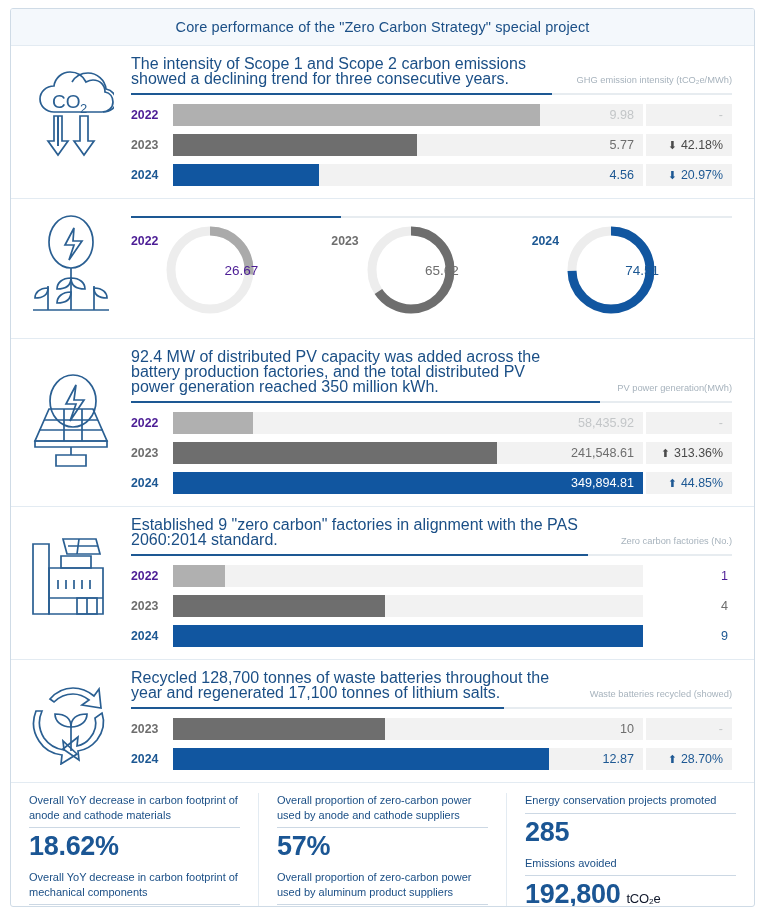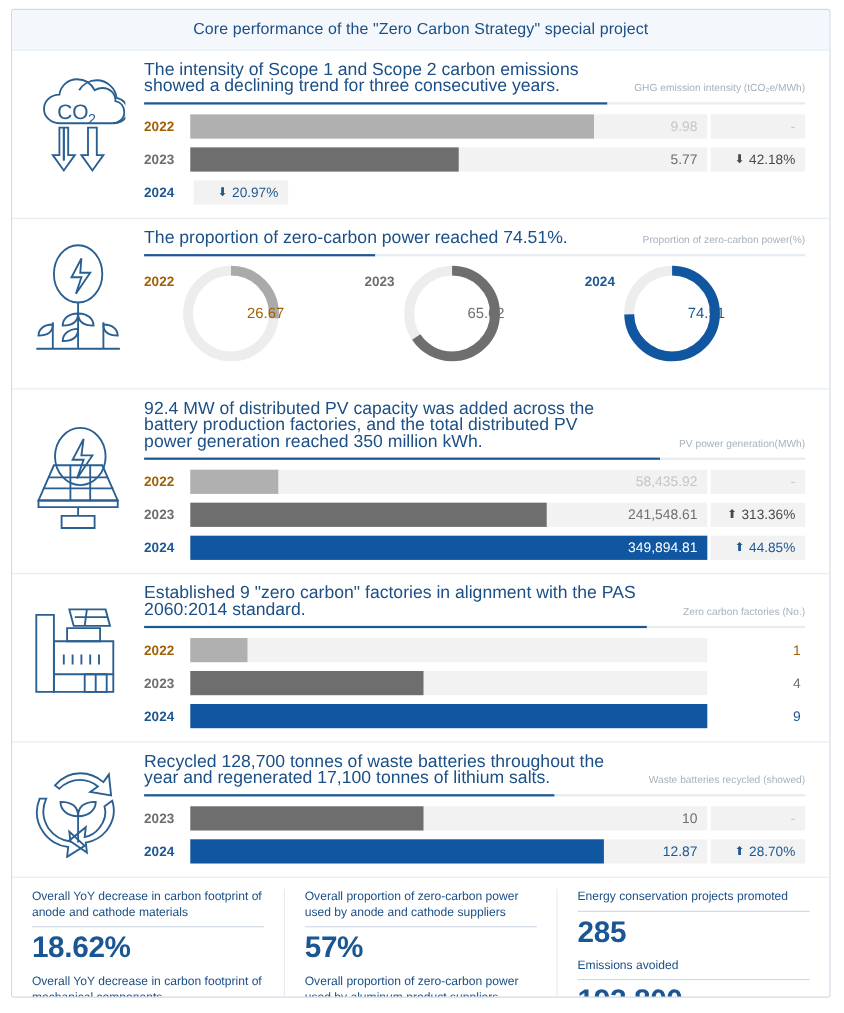--- a/index.html
+++ b/index.html
@@ -72,21 +72,21 @@
     font-size:12.6px;white-space:nowrap;
   }
   .delta{
     width:86px;flex:0 0 86px;height:22px;background:#f2f2f2;margin-left:3px;
     display:flex;align-items:center;justify-content:flex-end;
     padding-right:9px;box-sizing:border-box;
     font-size:12.4px;gap:4px;white-space:nowrap;
   }
   .arw{font-size:11px;line-height:1;}
   
-  .c22{color:#a16207;}
+  .c22{color:#4c1d95;}
   .c23{color:#6e6e6e;}
   .c24{color:#1d5893;}
   .f22{background:#b0b0b0;}
   .f23{background:#6e6e6e;}
   .f24{background:#1156a0;}
   .val.c22{color:#c3c6c8;}
   .delta.c22{color:#c3c6c8;}
   .delta.c23{color:#4a4a4a;}
   .delta.c24{color:#1d5893;}
   
@@ -120,21 +120,21 @@
   .sblock{margin-bottom:8px;}
   .sblock:last-child{margin-bottom:0;}
   .slabel{
     color:#1b4f86;font-size:11px;line-height:14.5px;
   }
   .sline{height:1px;background:#ccd8e4;margin:5px 0 3px 0;}
   .sbig{
     color:#1b5694;font-size:27px;font-weight:bold;letter-spacing:-.3px;
     display:flex;align-items:baseline;gap:6px;
   }
-  .sunit{font-size:16px;font-weight:normal;color:#ec4899;}
+  .sunit{font-size:13px;font-weight:normal;color:#0f172a;}
 </style>
 </head>
 <body>
 
 <div class="card">
 
   <div class="hdr">
     <div class="hdr-title">Core performance of the "Zero Carbon Strategy" special project</div>
   </div>
 
@@ -179,20 +179,24 @@
             <div class="val c23">5.77</div>
           </div>
           <div class="delta c23">
             <span class="arw">⬇</span>
             <span>42.18%</span>
           </div>
         </div>
 
         <div class="brow">
           <div class="yr c24">2024</div>
+          <div class="track">
+            <div class="fill f24" style="width:31%"></div>
+            <div class="val c24">4.56</div>
+          </div>
           <div class="delta c24">
             <span class="arw">⬇</span>
             <span>20.97%</span>
           </div>
         </div>
 
       </div>
     </div>
   </div>
 
@@ -208,24 +212,20 @@
           <path d="M43 66c9 0 14 5 14 11-9 0-14-4-14-11z"></path>
           <path d="M20 74v24"></path>
           <path d="M20 76c-9 0-13 5-13 10 8 0 13-3 13-10z"></path>
           <path d="M66 74v24"></path>
           <path d="M66 76c9 0 13 5 13 10-8 0-13-3-13-10z"></path>
           <path d="M5 98h76"></path>
         </svg>
       </span>
     </div>
     <div class="body-col">
-      <div class="cap-row">
-        <div class="caption">The proportion of zero-carbon power reached 74.51%.</div>
-        <div class="unit">Proportion of zero-carbon power(%)</div>
-      </div>
       <div class="rule r35"></div>
 
       <div class="donuts">
 
         <div class="dnt">
           <div class="dnt-year c22">2022</div>
           <div class="ring">
             <svg width="96" height="96" viewBox="0 0 96 96">
               <circle cx="48" cy="48" r="39" fill="none" stroke="#ededed" stroke-width="9"></circle>
               <circle cx="48" cy="48" r="39" fill="none" stroke="#aaaaaa" stroke-width="9" stroke-dasharray="65.38 245.07" transform="rotate(-90 48 48)"></circle>

